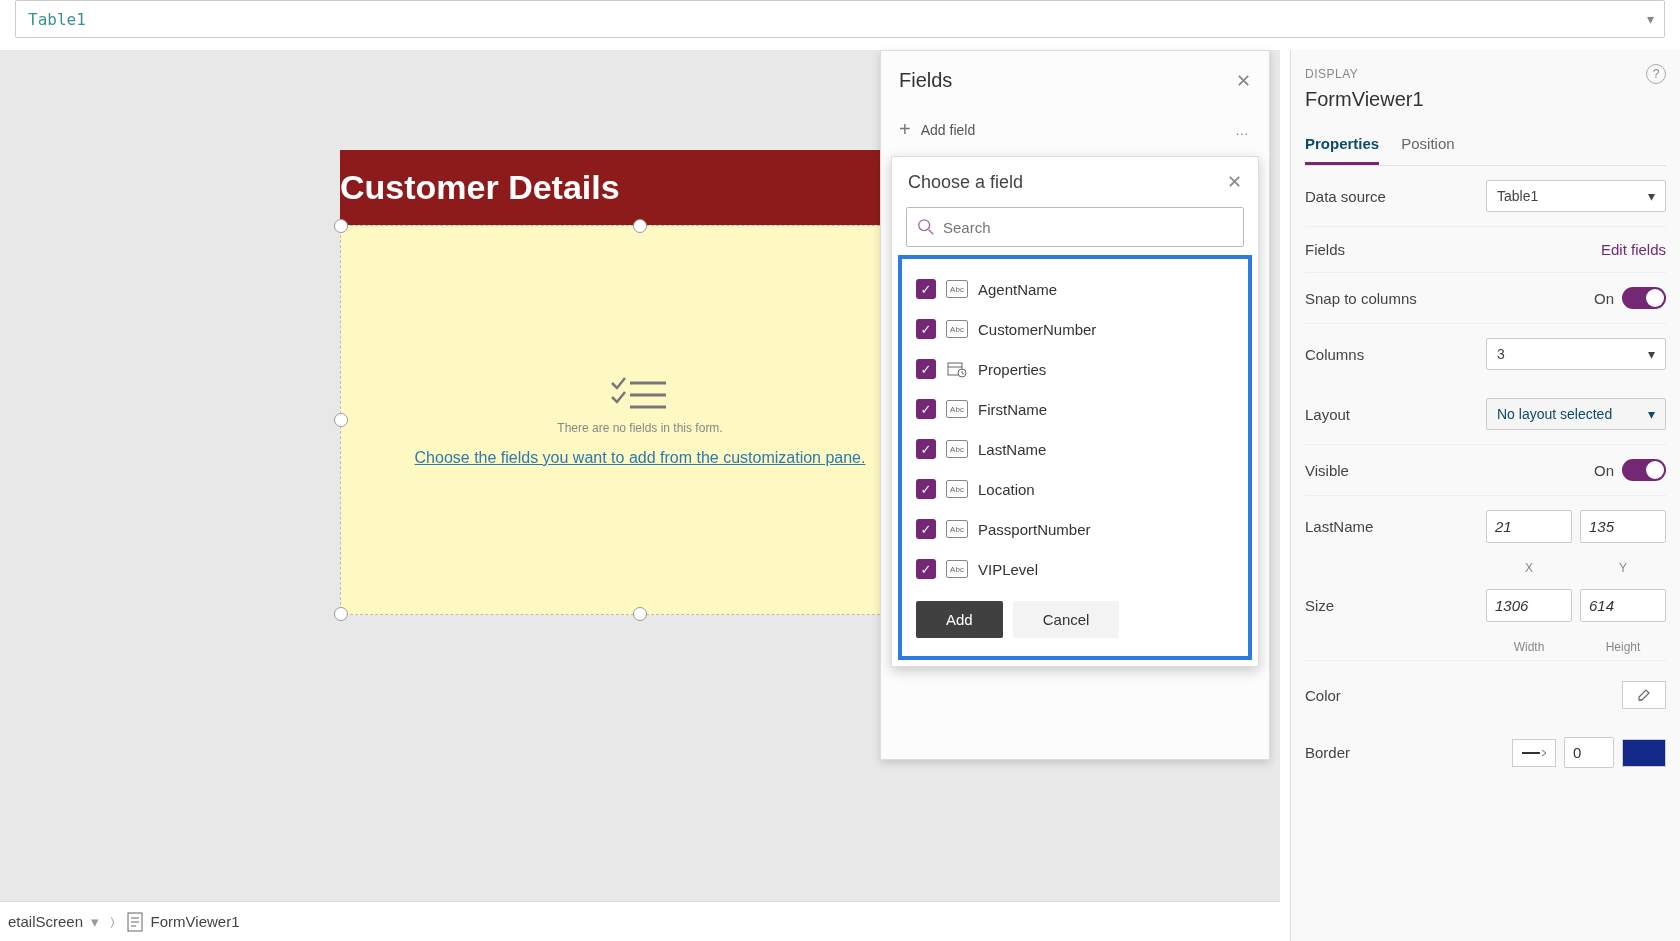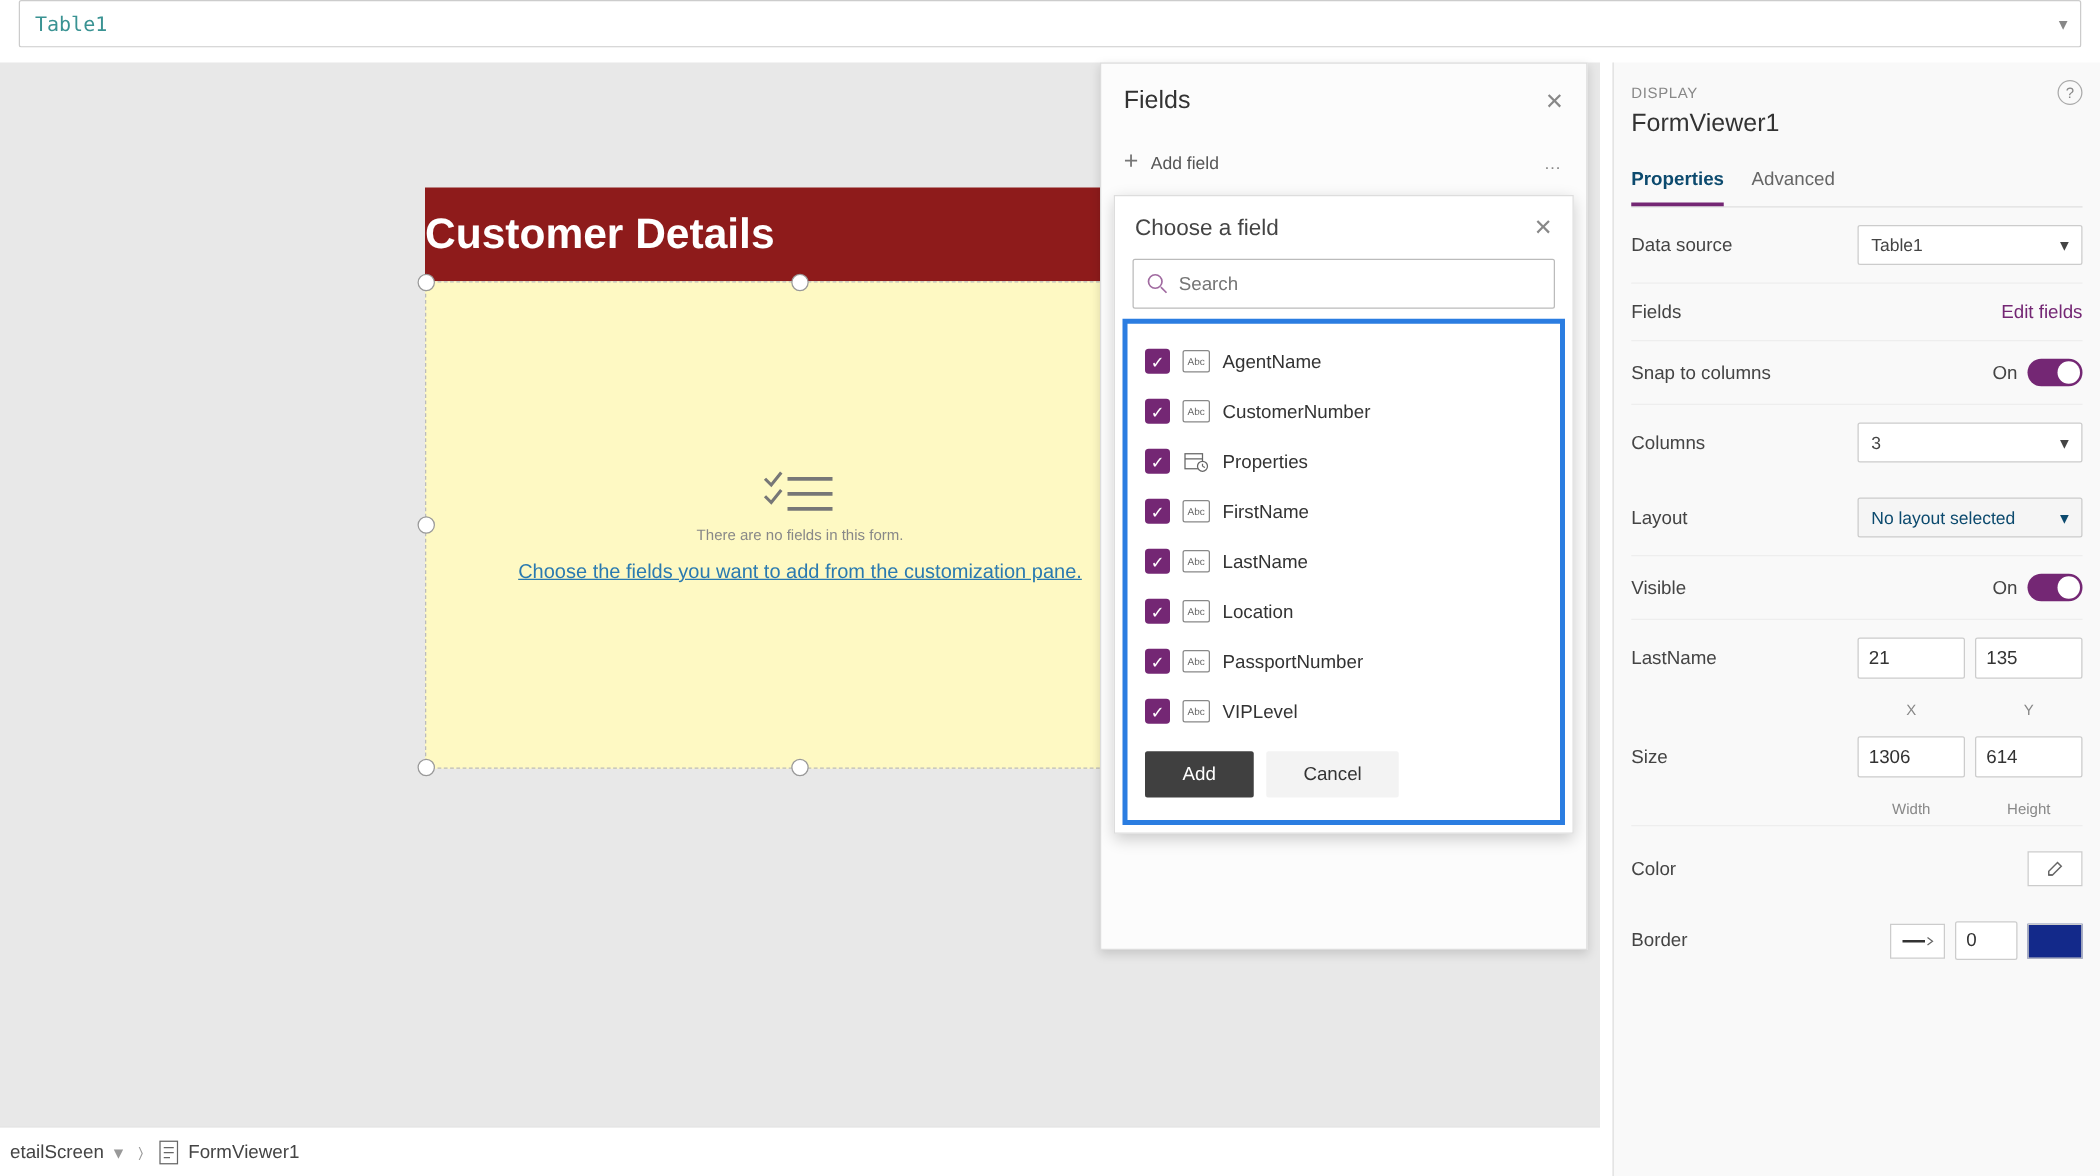--- a/index.html
+++ b/index.html
@@ -65,21 +65,21 @@
 .tab.active { color: #0c4a6e; font-weight: 600; border-bottom: 3px solid #742774; }
 .prop-row { display: flex; justify-content: space-between; align-items: center; padding: 14px 0; border-bottom: 1px solid #eee; }
 .prop-label { color: #444; font-size: 15px; }
 .prop-select { border: 1px solid #ccc; padding: 7px 10px; min-width: 180px; font-size: 14px; display: flex; justify-content: space-between; align-items: center; background: #fff; cursor: pointer; color:#444; border-radius:2px; }
 .prop-select.disabled { color: #0c4a6e; background: #f5f5f5; }
 .prop-link { color: #742774; cursor: pointer; font-size: 15px; }
 .toggle { width: 44px; height: 22px; background: #742774; border-radius: 11px; position: relative; cursor: pointer; }
 .toggle::after { content: ""; position: absolute; right: 2px; top: 2px; width: 18px; height: 18px; background: #fff; border-radius: 50%; }
 .on-label { color: #444; font-size: 15px; margin-right: 8px; }
 .two-inputs { display: flex; gap: 8px; }
-.num-input { width: 86px; border: 1px solid #ccc; padding: 7px 8px; font-size: 15px; color: #333; background:#fff; border-radius:2px; }
+.num-input { width: 86px; border: 1px solid #ccc; padding: 7px 8px; font-size: 15px; color: #333; background:#fff; border-radius:2px;font-style:italic; }
 .sub-labels { display: flex; gap: 8px; justify-content: flex-end; font-size: 12px; color: #888; margin-top: 4px; }
 .sub-labels span { width: 86px; text-align: center; }
 .section-divider { border-top: 1px solid #eee; margin: 6px 0; }
 .color-swatch { width: 44px; height: 28px; border: 1px solid #ccc; display: flex; align-items: center; justify-content: center; cursor: pointer; background:#fff; }
 .border-swatch { width: 44px; height: 28px; background: #13298a; border: 1px solid #ccc; cursor: pointer; }
 .border-style { width: 44px; height: 28px; border: 1px solid #ccc; display: flex; align-items: center; justify-content: center; background:#fff; cursor: pointer; }
 .border-width { width: 50px; border: 1px solid #ccc; padding: 6px 8px; font-size: 15px; color: #333; background:#fff; border-radius:2px; }
 
 
 .breadcrumb { position: absolute; bottom: 0; left: 0; right: 400px; height: 40px; border-top: 1px solid #ddd; background: #fff; display: flex; align-items: center; gap: 8px; padding: 0 8px; font-size: 15px; color: #444; }
@@ -202,21 +202,21 @@
 </div>
 
 <div class="props-panel">
   <div class="props-header-row">
     <span class="props-display">DISPLAY</span>
     <span class="props-help">?</span>
   </div>
   <div class="props-title">FormViewer1</div>
   <div class="tabs">
     <div class="tab active">Properties</div>
-    <div class="tab">Advanced</div>
+    <div class="tab">Position</div>
   </div>
 
   <div class="prop-row">
     <span class="prop-label">Data source</span>
     <div class="prop-select">
       <span>Table1</span>
       <span>▾</span>
     </div>
   </div>
 

